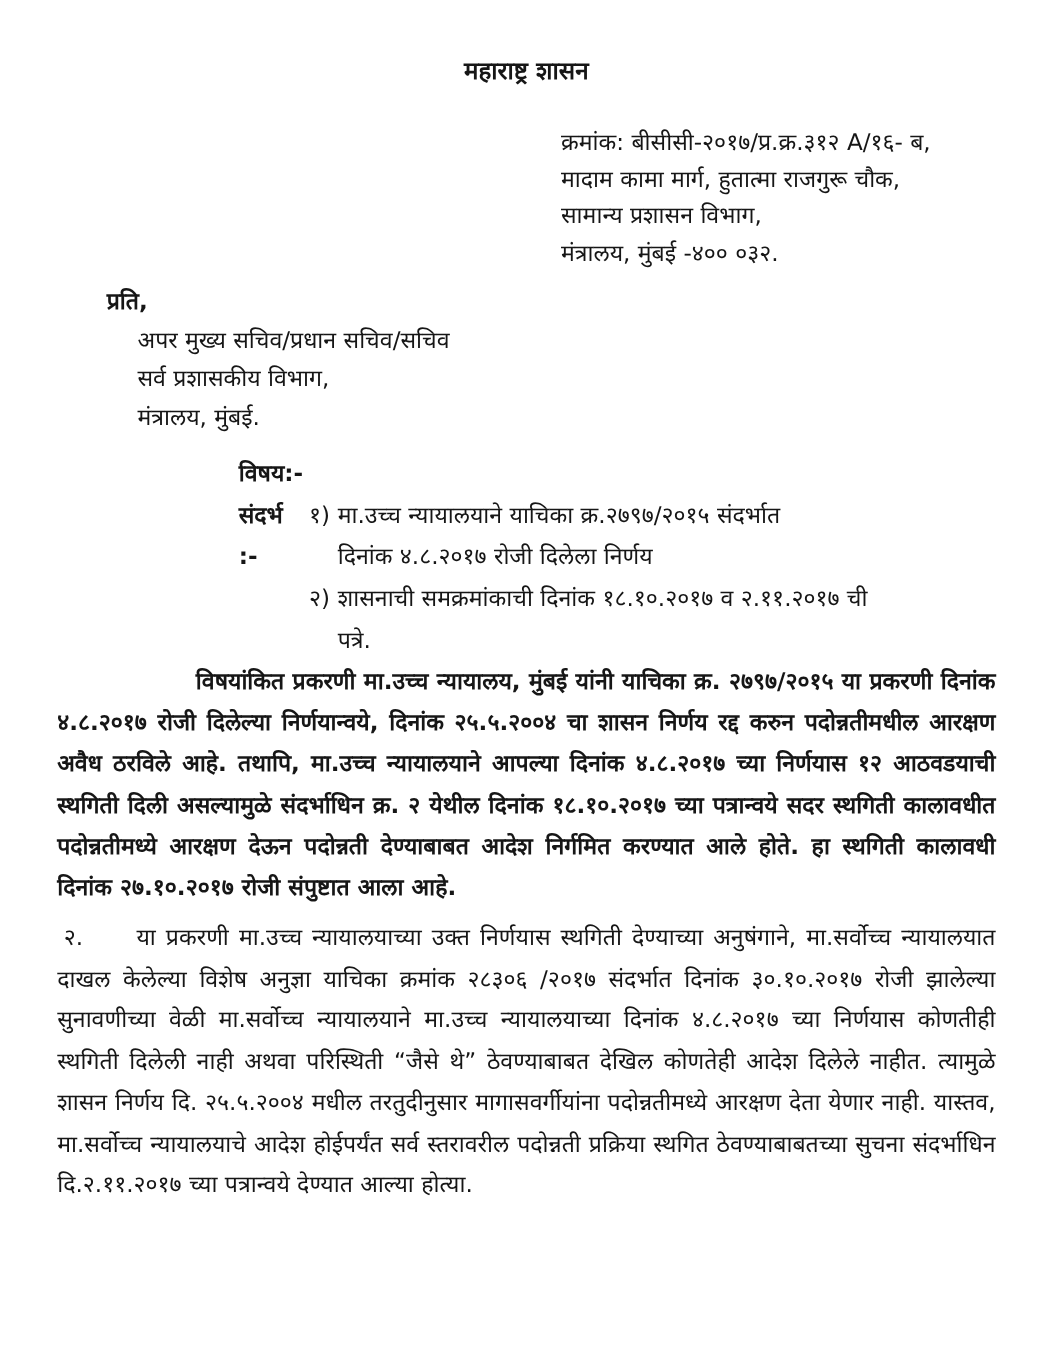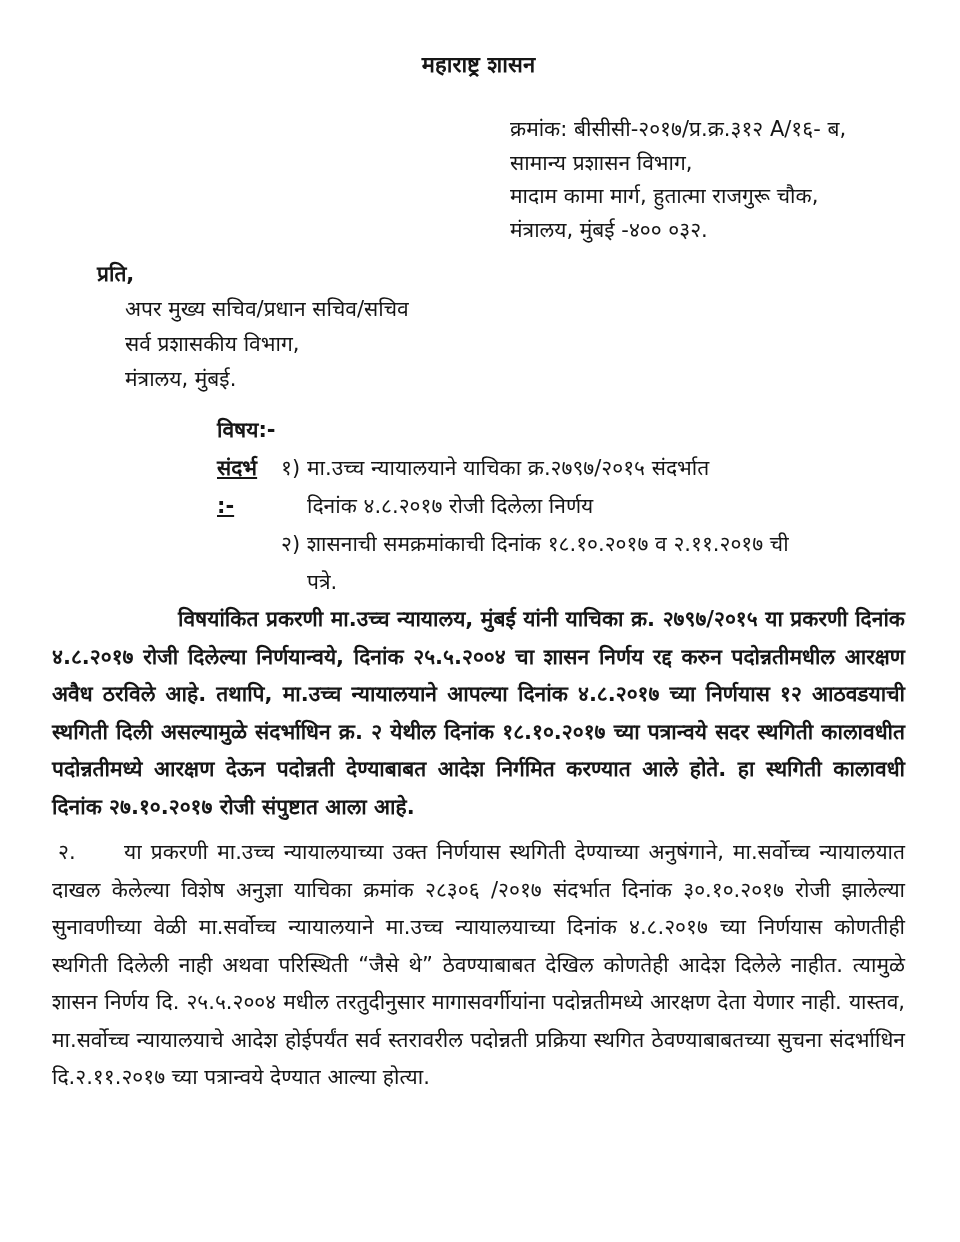--- a/index.html
+++ b/index.html
@@ -54,21 +54,20 @@
     display: flex;
     align-items: flex-start;
   }
   .subj-label {
     font-weight: bold;
     flex: 0 0 70px;
   }
   .ref-label {
     font-weight: bold;
     flex: 0 0 64px;
-    text-decoration: underline;
   }
   .subj-lines { flex: 1; }
   .subj-lines .cont { padding-left: 13px; }
   .ref-items { flex: 1; }
   .ref-item { display: flex; align-items: flex-start; }
   .ref-num { flex: 0 0 26px; }
   .ref-lines { flex: 1; }
   .body-para {
     text-align: justify;
     line-height: 37.5px;
@@ -91,22 +90,22 @@
 </style>
 </head>
 <body>
 
 <div class="page">
 
   <div class="doc-title">महाराष्ट्र शासन</div>
 
   <div class="sender-block">
     <div>क्रमांक: बीसीसी-२०१७/प्र.क्र.३१२ A/१६- ब,</div>
+    <div>मादाम कामा मार्ग, हुतात्मा राजगुरू चौक,</div>
     <div>सामान्य प्रशासन विभाग,</div>
-    <div>मादाम कामा मार्ग, हुतात्मा राजगुरू चौक,</div>
     <div>मंत्रालय, मुंबई -४०० ०३२.</div>
   </div>
 
   <div class="recipient-block">
     <div class="recipient-label">प्रति,</div>
     <div class="recipient-lines">
       <div>अपर मुख्य सचिव/प्रधान सचिव/सचिव</div>
       <div>सर्व प्रशासकीय विभाग,</div>
       <div>मंत्रालय, मुंबई.</div>
     </div>

